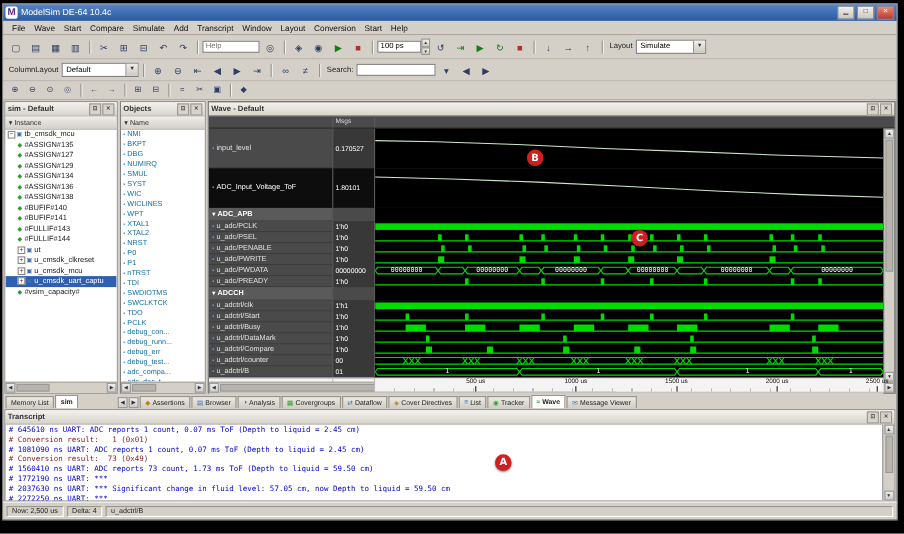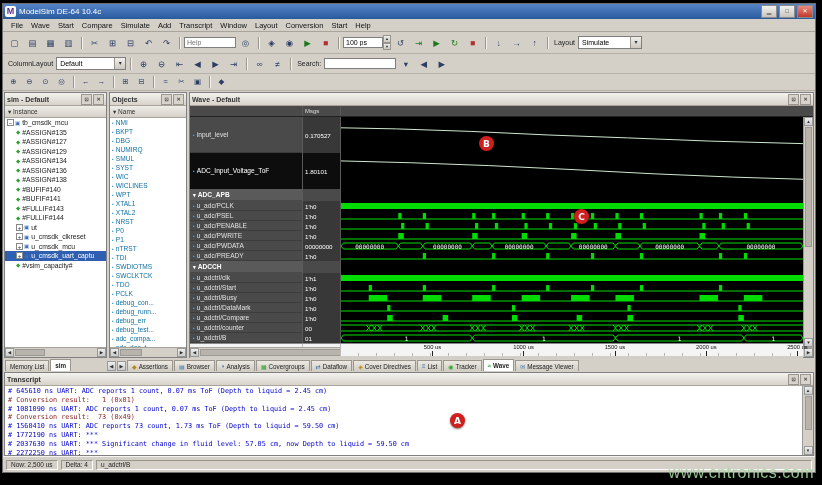--- a/index.html
+++ b/index.html
@@ -891,19 +891,18 @@
     </div>
 
     <div class="statusbar">
       <div class="status-cell">Now: 2,500 us</div>
       <div class="status-cell">Delta: 4</div>
       <div class="status-cell grow">u_adctrl/B</div>
     </div>
 
   </div>
 
-  <div class="watermark">www.cntronics.com</div>
   <div id="markers">
       <div class="marker" style="left: 450px; top: 413px;">A</div>
       <div class="marker" style="left: 479px; top: 136px;">B</div>
       <div class="marker" style="left: 574px; top: 209px;">C</div>
     </div>
 </div>
 
 </body></html>

